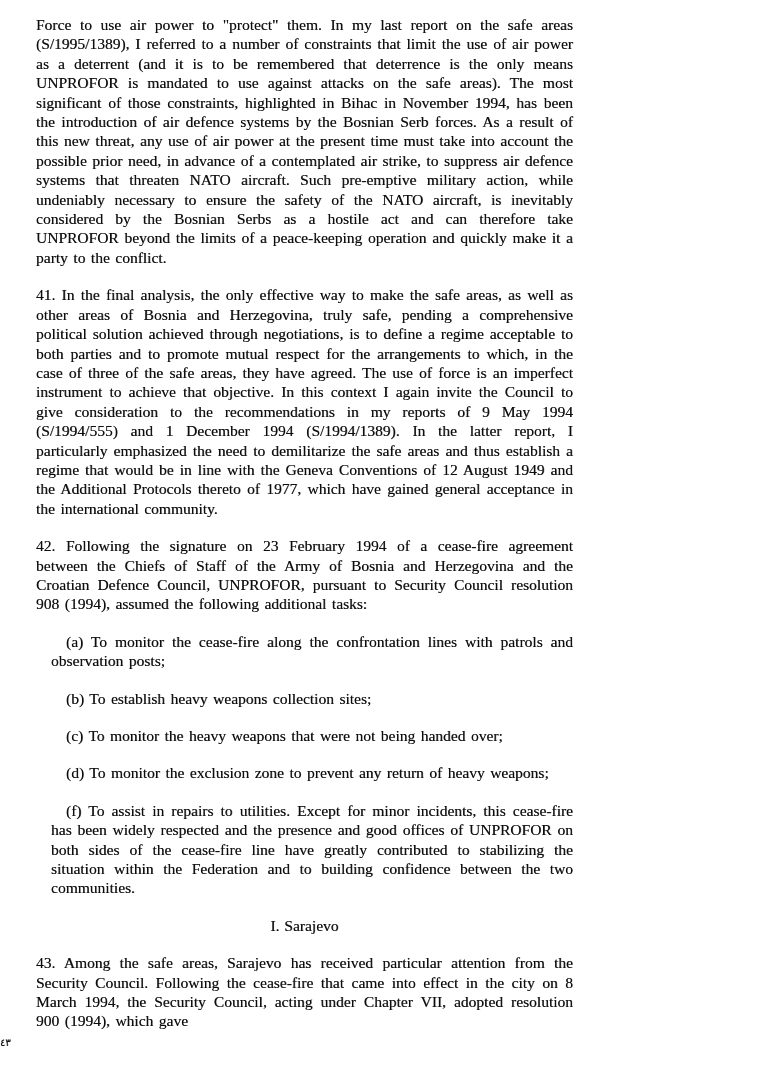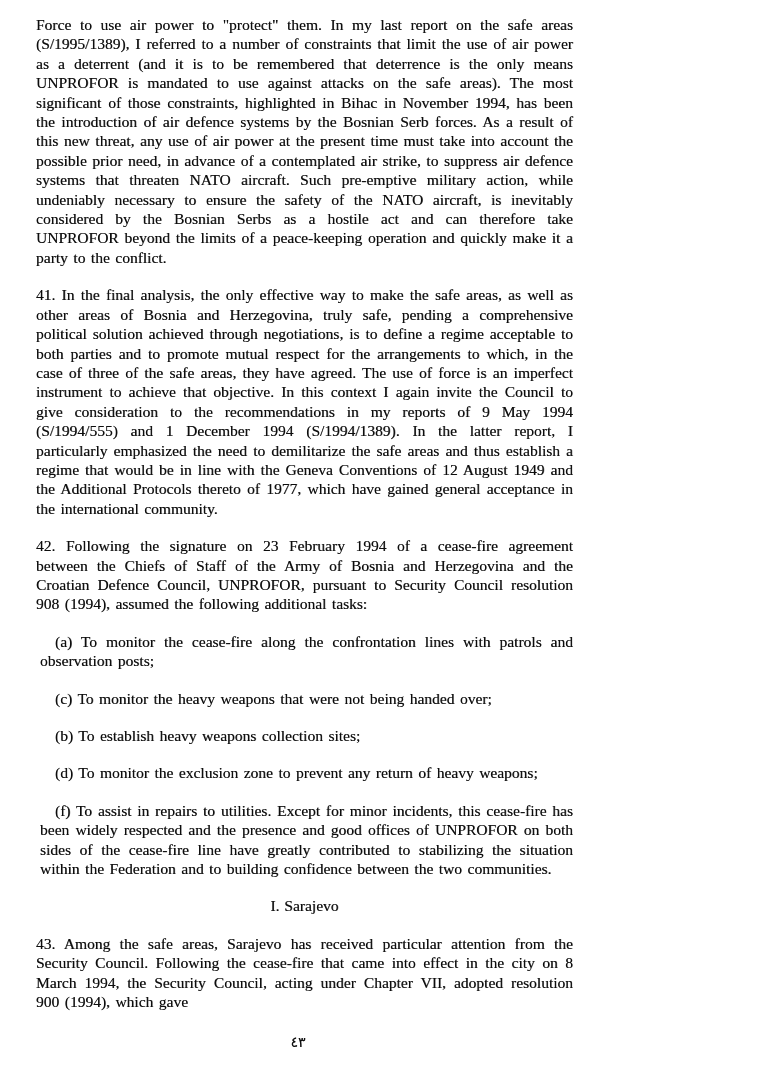--- a/index.html
+++ b/index.html
@@ -22,58 +22,58 @@
     
     text-shadow: 0.35px 0 0 rgba(0,0,0,0.55);
   }
   .para {
     text-align: justify;
     margin: 0 0 18px 0;
     word-spacing: 1.6px;
   }
   .list-item {
     text-align: justify;
-    margin: 0 0 18px 4px;
+    margin: 0 0 18px 15px;
     text-indent: 15px;
     word-spacing: 1.6px;
   }
   .heading {
     text-align: center;
     margin: 0 0 18px 0;
     word-spacing: 1px;
   }
   .page-number {
     position: absolute;
     left: 0;
     right: 8px;
     bottom: 26px;
-    text-align: center;
+    text-align: left;
     font-family: "DejaVu Sans", sans-serif;
-    font-size: 14px;
+    font-size: 10px;
     letter-spacing: 4px;
     text-shadow: 0.35px 0 0 rgba(0,0,0,0.55);
   }
 </style>
 </head>
 <body>
 
 <div class="page">
 
   <p class="para">Force to use air power to "protect" them. In my last report on the safe areas (S/1995/1389), I referred to a number of constraints that limit the use of air power as a deterrent (and it is to be remembered that deterrence is the only means UNPROFOR is mandated to use against attacks on the safe areas). The most significant of those constraints, highlighted in Bihac in November 1994, has been the introduction of air defence systems by the Bosnian Serb forces. As a result of this new threat, any use of air power at the present time must take into account the possible prior need, in advance of a contemplated air strike, to suppress air defence systems that threaten NATO aircraft. Such pre-emptive military action, while undeniably necessary to ensure the safety of the NATO aircraft, is inevitably considered by the Bosnian Serbs as a hostile act and can therefore take UNPROFOR beyond the limits of a peace-keeping operation and quickly make it a party to the conflict.</p>
 
   <p class="para">41. In the final analysis, the only effective way to make the safe areas, as well as other areas of Bosnia and Herzegovina, truly safe, pending a comprehensive political solution achieved through negotiations, is to define a regime acceptable to both parties and to promote mutual respect for the arrangements to which, in the case of three of the safe areas, they have agreed. The use of force is an imperfect instrument to achieve that objective. In this context I again invite the Council to give consideration to the recommendations in my reports of 9 May 1994 (S/1994/555) and 1 December 1994 (S/1994/1389). In the latter report, I particularly emphasized the need to demilitarize the safe areas and thus establish a regime that would be in line with the Geneva Conventions of 12 August 1949 and the Additional Protocols thereto of 1977, which have gained general acceptance in the international community.</p>
 
 
   <p class="para">42. Following the signature on 23 February 1994 of a cease-fire agreement between the Chiefs of Staff of the Army of Bosnia and Herzegovina and the Croatian Defence Council, UNPROFOR, pursuant to Security Council resolution 908 (1994), assumed the following additional tasks:</p>
 
   <p class="list-item">(a) To monitor the cease-fire along the confrontation lines with patrols and observation posts;</p>
 
+  <p class="list-item">(b) To establish heavy weapons collection sites;</p>
+
   <p class="list-item">(c) To monitor the heavy weapons that were not being handed over;</p>
-
-  <p class="list-item">(b) To establish heavy weapons collection sites;</p>
 
   <p class="list-item">(d) To monitor the exclusion zone to prevent any return of heavy weapons;</p>
 
 
   <p class="list-item">(f) To assist in repairs to utilities. Except for minor incidents, this cease-fire has been widely respected and the presence and good offices of UNPROFOR on both sides of the cease-fire line have greatly contributed to stabilizing the situation within the Federation and to building confidence between the two communities.</p>
 
   <p class="heading">I. Sarajevo</p>
 
   <p class="para">43. Among the safe areas, Sarajevo has received particular attention from the Security Council. Following the cease-fire that came into effect in the city on 8 March 1994, the Security Council, acting under Chapter VII, adopted resolution 900 (1994), which gave</p>
 

